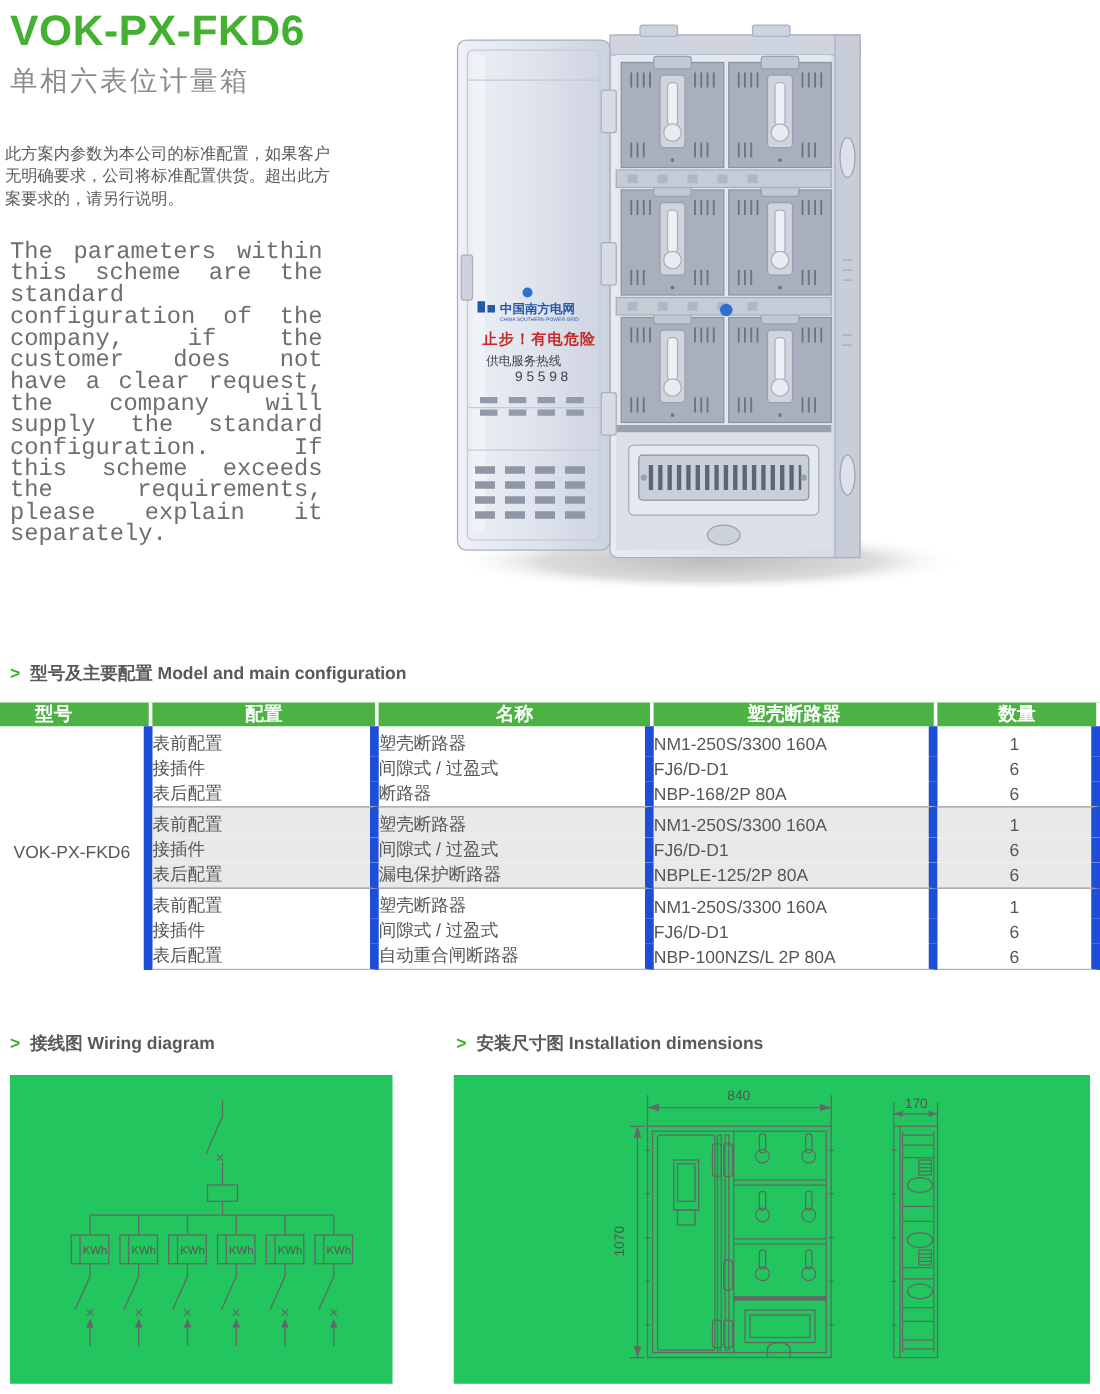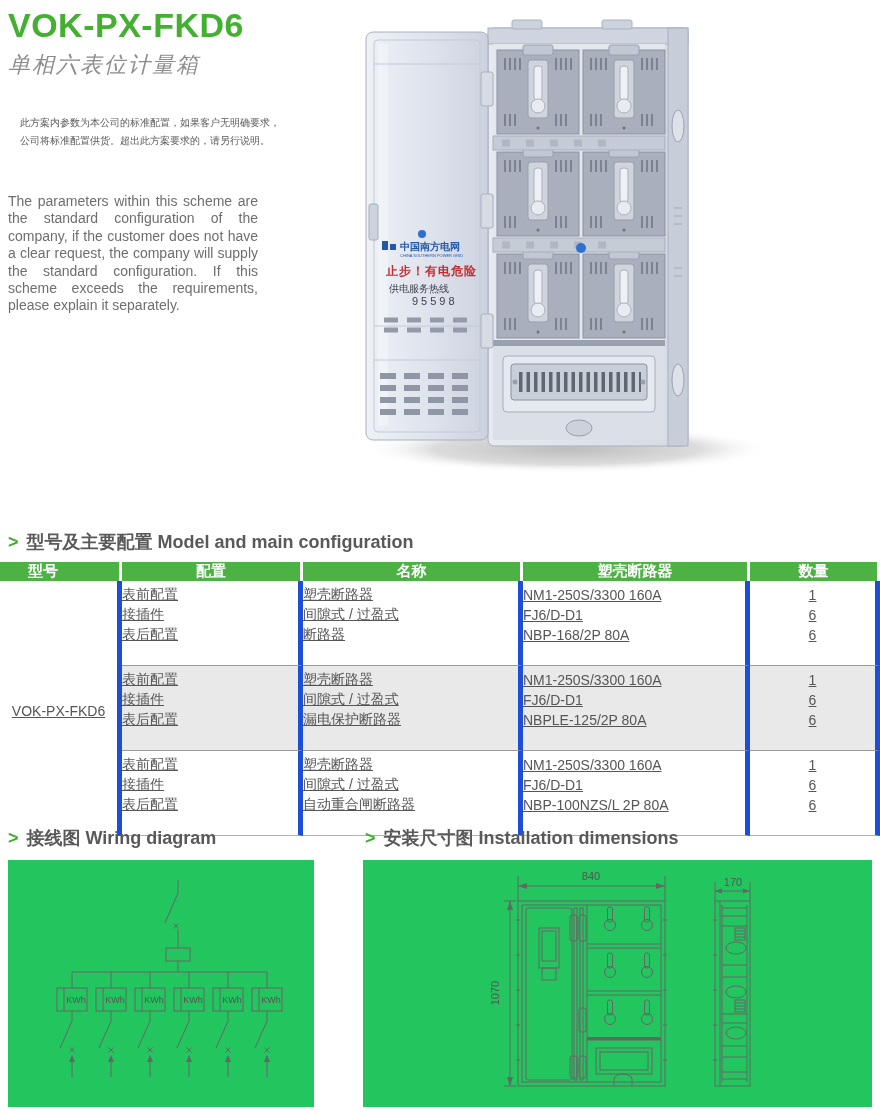--- a/index.html
+++ b/index.html
@@ -5,53 +5,53 @@
   html,body{margin:0;padding:0;}
   body{
     width:880px;height:1115px;position:relative;background:#fff;
     font-family:"Liberation Sans","DejaVu Sans",sans-serif;overflow:hidden;
   }
   .page-title{
     position:absolute;left:8px;top:6px;font-size:34px;font-weight:bold;
     color:#44b032;letter-spacing:.5px;
   }
   .page-subtitle{
-    position:absolute;left:8px;top:50px;font-size:22px;color:#8c8c8c;letter-spacing:2px;font-style:italic;
+    position:absolute;left:8px;top:50px;font-size:22px;color:#8c8c8c;letter-spacing:2px;
   }
   .desc-zh{
-    position:absolute;left:20px;top:114px;width:262px;margin:0;
-    font-size:10px;line-height:17.8px;color:#5a5a5a;
+    position:absolute;left:4px;top:114px;width:262px;margin:0;
+    font-size:13px;line-height:17.8px;color:#5a5a5a;
   }
   .desc-en{
     position:absolute;left:8px;top:193px;width:250px;margin:0;
-    font-size:14px;line-height:17.4px;color:#6e6e6e;text-align:justify;
+    font-size:19px;line-height:17.4px;color:#6e6e6e;text-align:justify;font-family:Liberation Mono, monospace;
   }
   .photo-wrap{position:absolute;left:362px;top:8px;width:515px;height:480px;}
-  .sec{position:absolute;font-size:18px;font-weight:bold;color:#595959;white-space:nowrap;}
+  .sec{position:absolute;font-size:14px;font-weight:bold;color:#595959;white-space:nowrap;}
   .sec .marker{color:#3fae2e;margin-right:8px;font-weight:bold;}
   .sec-config{left:8px;top:530px;}
   .sec-wiring{left:8px;top:826px;}
   .sec-install{left:365px;top:826px;}
   table.cfg{
     position:absolute;left:0;top:562px;width:880px;table-layout:fixed;
     border-collapse:separate;border-spacing:0;font-size:14px;color:#565656;
   }
   table.cfg th{
     background:#4db244;color:#fff;font-weight:bold;font-size:15px;height:14px;
     padding:0;text-align:center;border-right:3px solid #fff;
   }
   table.cfg th.h1{text-align:left;padding-left:28px;}
-  table.cfg td{height:20px;padding:0;vertical-align:middle;border-right:5px solid #1d4ed8;text-decoration:underline;}
+  table.cfg td{height:20px;padding:0;vertical-align:middle;border-right:7px solid #1d4ed8;}
   td.model{text-align:center;}
   td.c2{padding-left:60px;}
   td.c3{padding-left:57px;}
   td.c4{padding-left:42px;}
   td.c5{text-align:center;}
   tr.rfirst td{padding-top:4px;}
-  tr.rlast td{padding-bottom:20px;}
+  tr.rlast td{padding-bottom:0;}
   tr.gray td.gcell{background:#e9e9e9;}
   tr.gtop td.gcell{border-top:1px solid #9b9b9b;}
   tr.gbot td.gcell{border-bottom:1px solid #9b9b9b;}
   tr.tbot td.gcell{border-bottom:1px solid #b2b2b2;}
   .panel{position:absolute;top:860px;height:247px;background:#22c55e;}
   .panel-wiring{left:8px;width:306px;}
   .panel-install{left:363px;width:509px;}
   .panel svg{display:block;}
   text{font-family:"Liberation Sans","DejaVu Sans",sans-serif;}
 </style>

